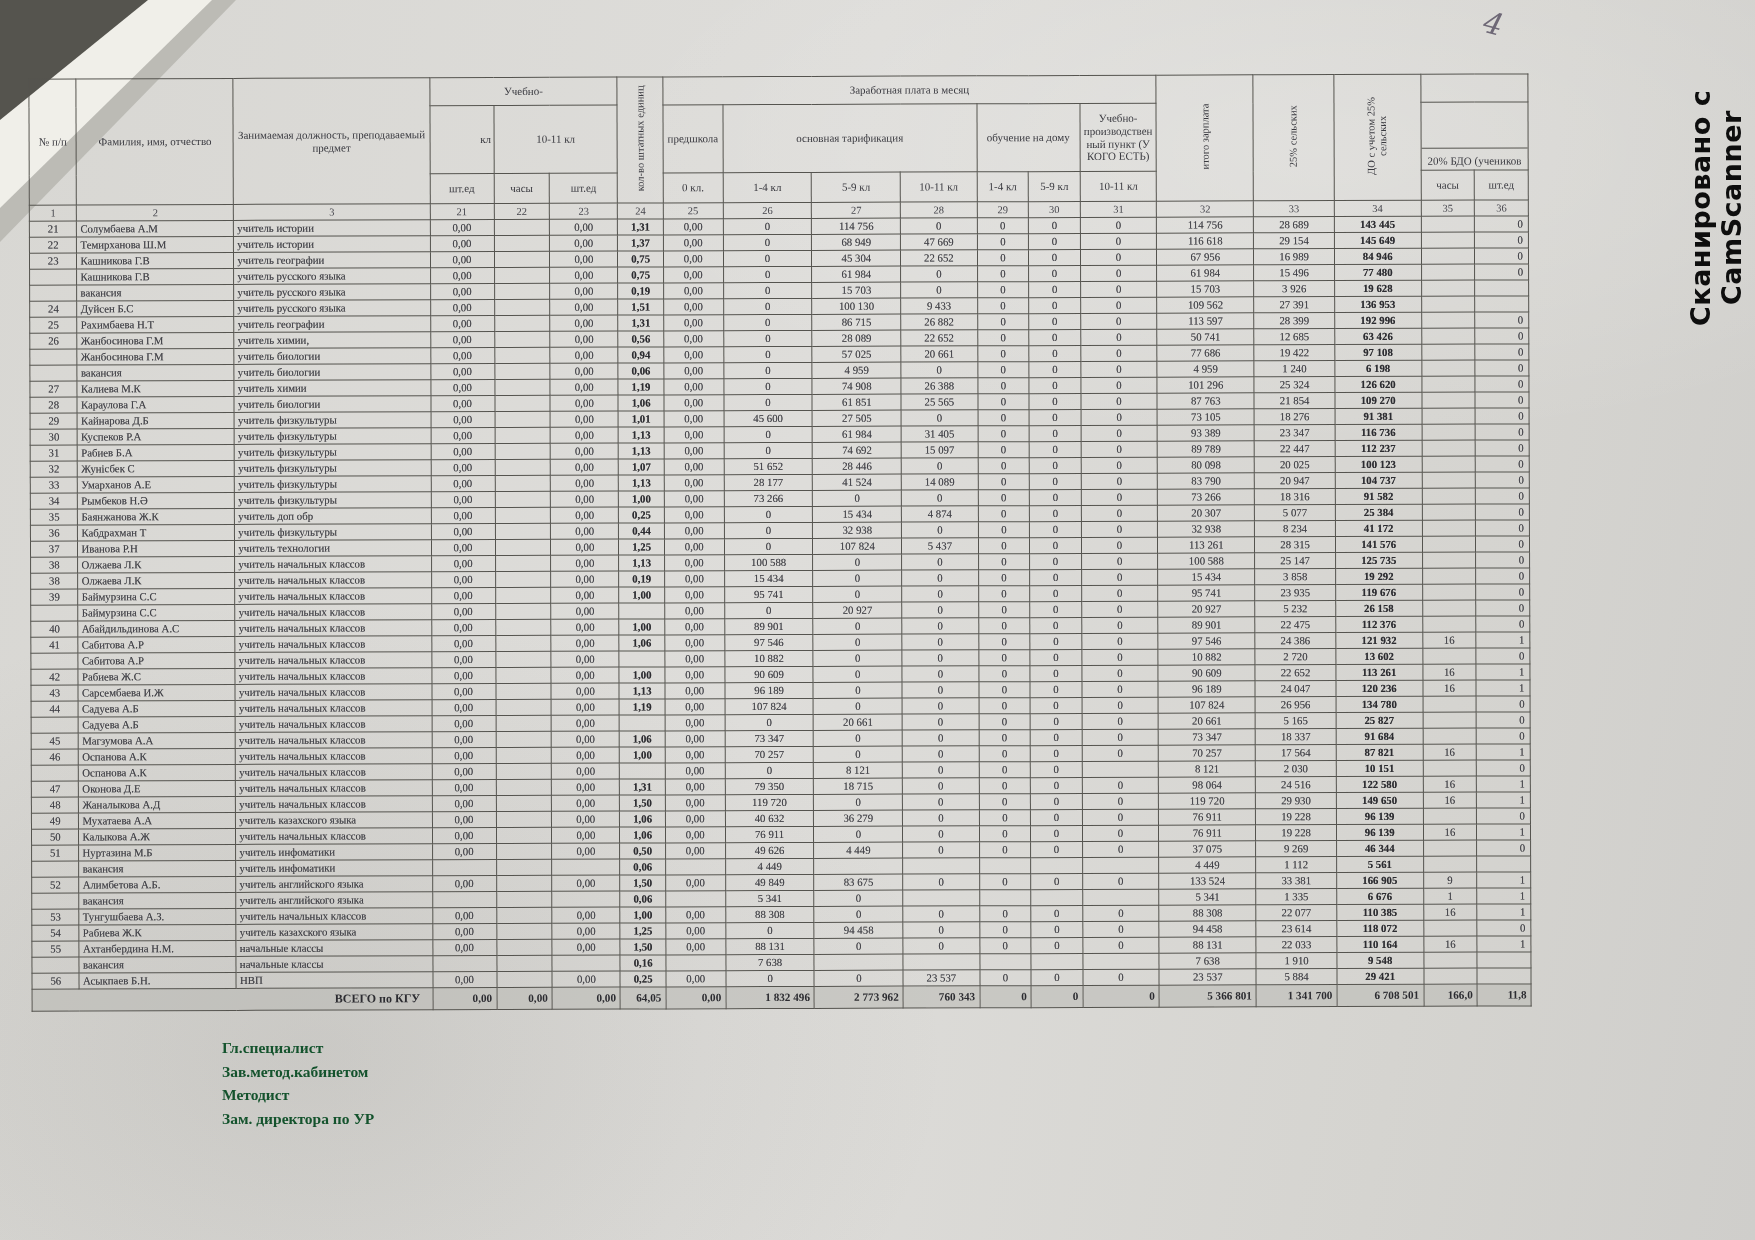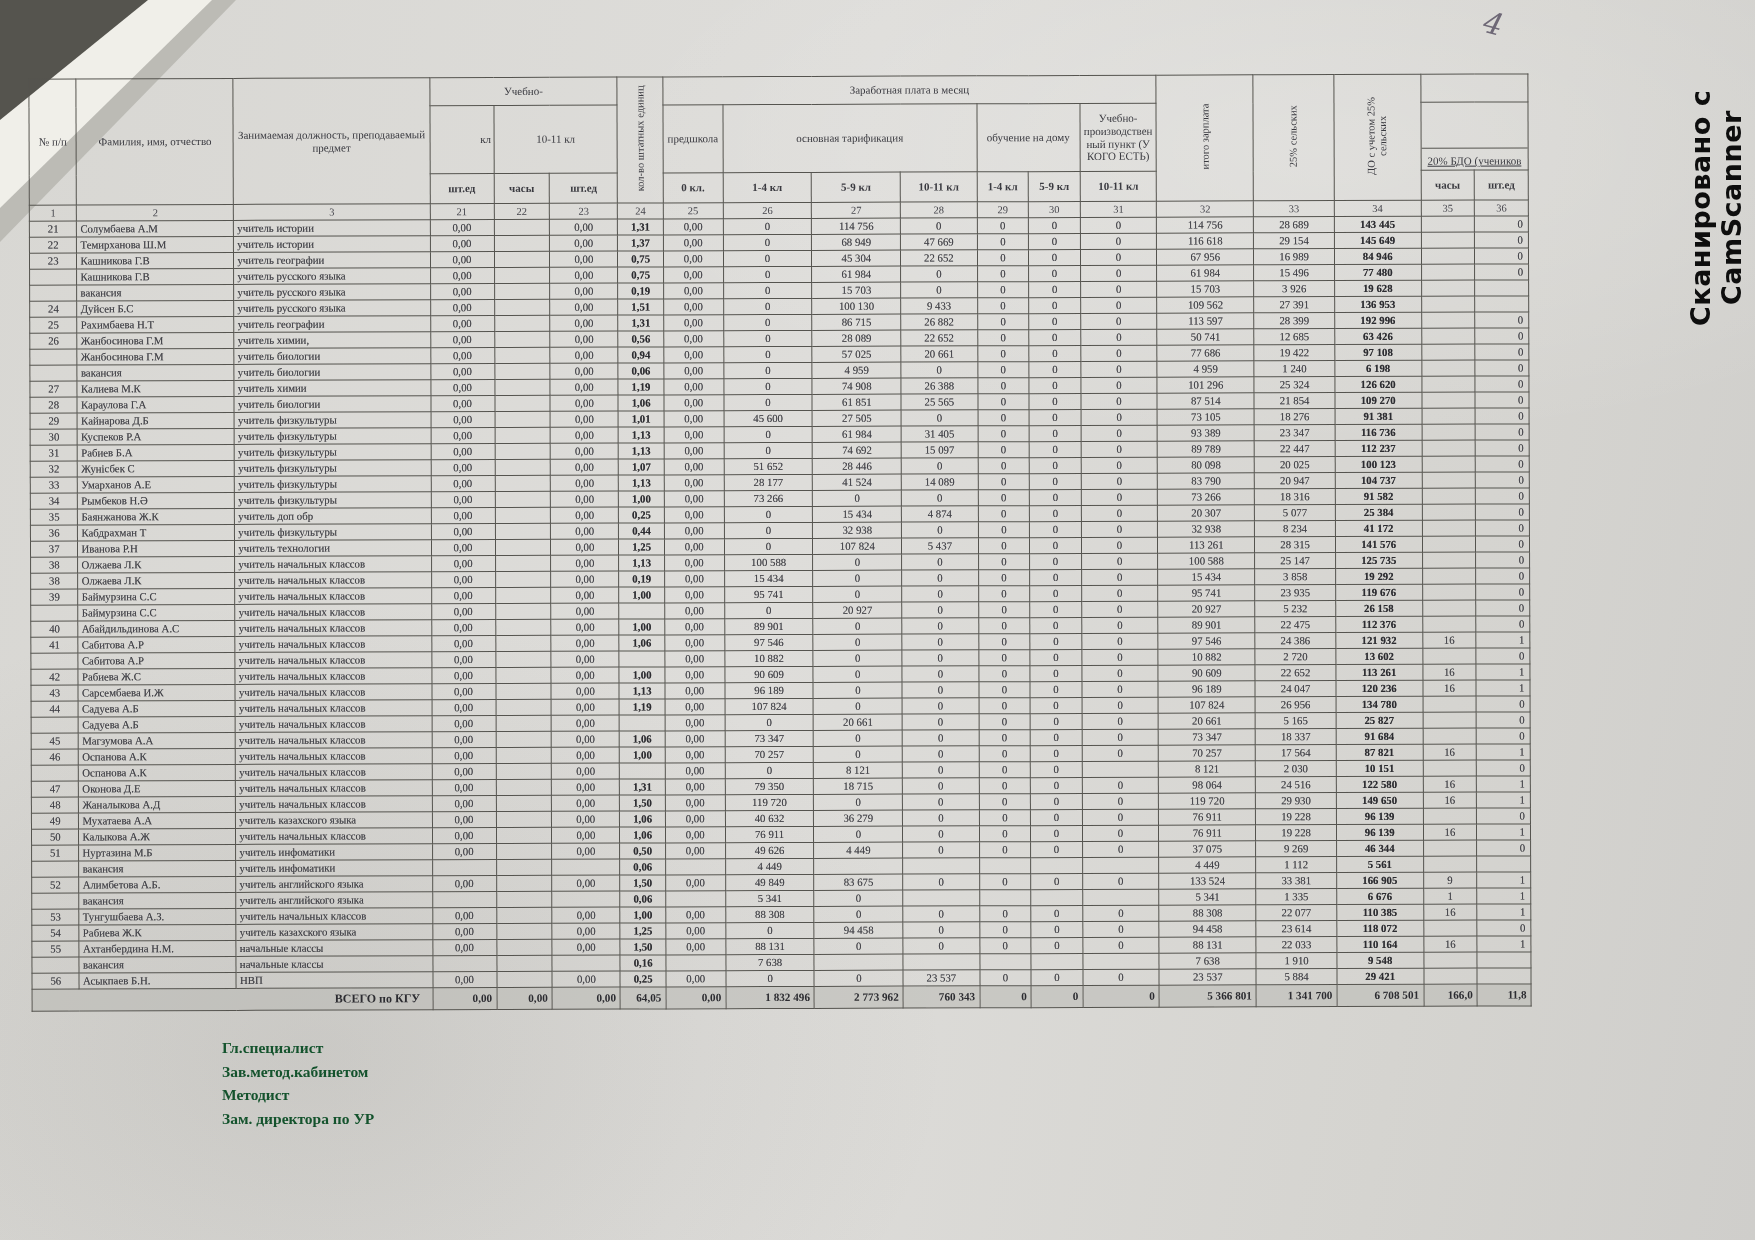--- a/index.html
+++ b/index.html
@@ -25,26 +25,26 @@
     writing-mode:vertical-rl;transform:rotate(180deg);text-align:center;
     font-family:"DejaVu Sans",sans-serif;font-weight:bold;font-size:27px;color:#0e0e0e;
     letter-spacing:.5px;}
   .table-wrap{position:absolute;left:30px;top:76px;width:1510px;transform:rotate(-0.2deg);}
   table{border-collapse:collapse;table-layout:fixed;width:1500px;color:#3a3a40;}
   th,td{border:1px solid #55544f;overflow:hidden;}
   thead th{font-weight:normal;font-size:11px;padding:1px 2px;text-align:center;vertical-align:middle;
     line-height:1.15;}
   .hr1 th{height:25px;}
   .hr2 th{height:64px;}
-  .hr3 th{height:27px;font-weight:bold;}
+  .hr3 th{height:27px;}
   .hnum td{height:15px;font-size:10.5px;text-align:center;padding:0 2px;color:#45454c;}
   .rot{writing-mode:vertical-rl;transform:rotate(180deg);font-size:10.5px;line-height:1.1;
     max-height:112px;margin:0 auto;display:inline-block;}
   .th-left{text-align:right;padding-left:5px;}
-  .bdo-label{position:relative;vertical-align:bottom;padding-bottom:2px;text-decoration:underline;}
+  .bdo-label{position:relative;vertical-align:bottom;padding-bottom:2px;}
   .bdo-label::before{content:"";position:absolute;left:-1px;right:-1px;bottom:21px;
     border-top:1px solid #55544f;}
   tbody td{font-size:10.8px;height:15px;line-height:15px;padding:0 3px;text-align:center;
     white-space:nowrap;color:#43434a;text-shadow:0 0 .4px rgba(60,60,60,.6);}
   tbody td.c1,tbody td.c2{text-align:left;}
   tbody td.c6,tbody td.c16{font-weight:bold;color:#2c2c31;}
   tbody td.c18{text-align:right;padding-right:5px;}
   tfoot td{font-weight:bold;font-size:11.2px;height:21px;line-height:21px;
     background:rgba(186,185,180,.55);border-top:1.5px solid #3f3f3b;color:#2c2c31;
     text-align:right;padding:0 4px;white-space:nowrap;}
@@ -384,21 +384,21 @@
             <td class="c4"></td>
             <td class="c5">0,00</td>
             <td class="c6">1,06</td>
             <td class="c7">0,00</td>
             <td class="c8">0</td>
             <td class="c9">61 851</td>
             <td class="c10">25 565</td>
             <td class="c11">0</td>
             <td class="c12">0</td>
             <td class="c13">0</td>
-            <td class="c14">87 514</td>
+            <td class="c14">87 763</td>
             <td class="c15">21 854</td>
             <td class="c16">109 270</td>
             <td class="c17"></td>
             <td class="c18">0</td>
           </tr>
           <tr>
             <td class="c0">29</td>
             <td class="c1">Кайнарова Д.Б</td>
             <td class="c2">учитель физкультуры</td>
             <td class="c3">0,00</td>

